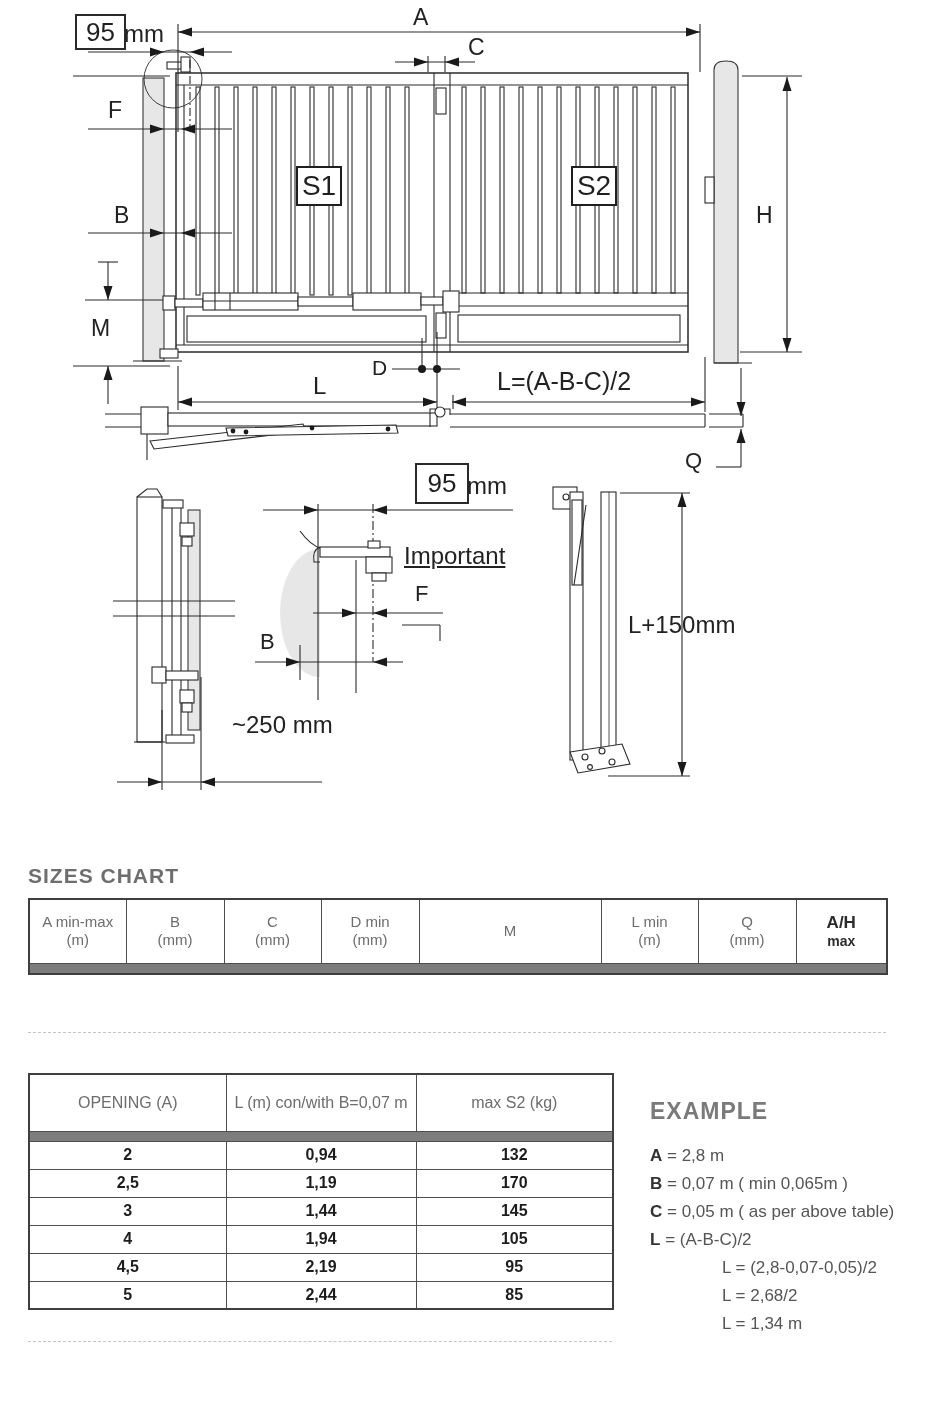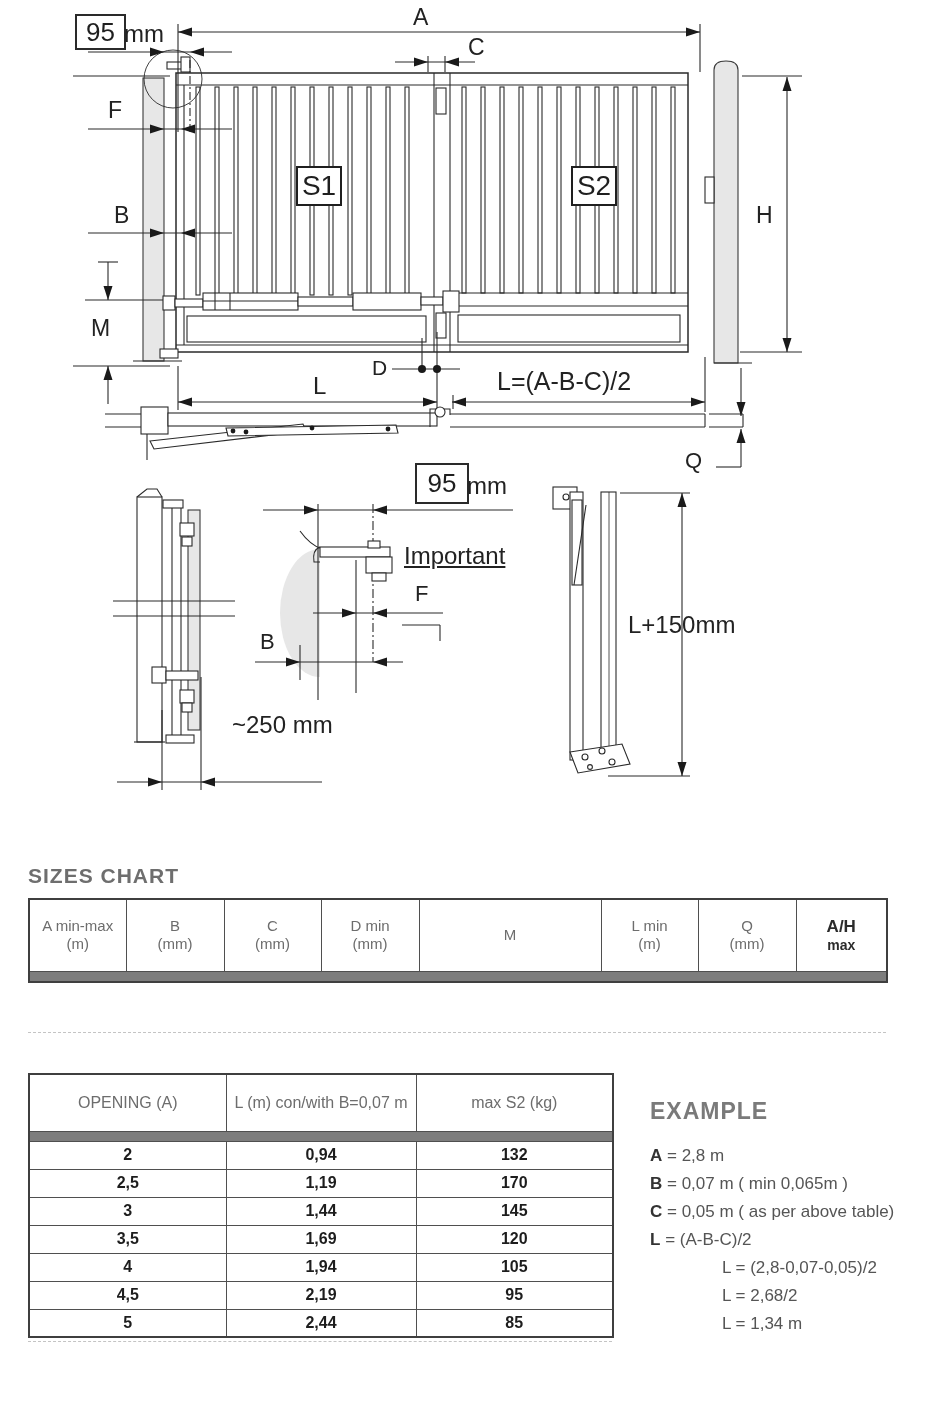--- a/index.html
+++ b/index.html
@@ -288,21 +288,21 @@
       <col style="width:97px">
         <col style="width:98px">
         <col style="width:97px">
         <col style="width:98px">
       <col style="width:182px">
         <col style="width:97px">
         <col style="width:98px">
         <col style="width:91px">
     </colgroup>
     <tbody>
-        <tr style="height:72px">
+        <tr style="height:64px">
       <th><span>A min-max</span><span class="unit">(m)</span></th>
       <th><span>B</span><span class="unit">(mm)</span></th>
       <th><span>C</span><span class="unit">(mm)</span></th>
       <th><span>D min</span><span class="unit">(mm)</span></th>
       <th><span>M</span></th>
       <th><span>L min</span><span class="unit">(m)</span></th>
       <th><span>Q</span><span class="unit">(mm)</span></th>
       <th><span class="ah-head">A/H</span><span class="ah-sub">max</span></th>
     </tr>
     <tr class="sep">
@@ -336,25 +336,20 @@
       <td class="val" style="font-size:16px">2,5</td>
       <td class="val" style="font-size:16px">1,19</td>
       <td class="val" style="font-size:16px">170</td>
     </tr>
     <tr style="height:28px">
       <td class="val" style="font-size:16px">3</td>
       <td class="val" style="font-size:16px">1,44</td>
       <td class="val" style="font-size:16px">145</td>
     </tr>
     <tr style="height:28px">
-      <td class="val" style="font-size:16px">3,5</td>
-      <td class="val" style="font-size:16px">1,69</td>
-      <td class="val" style="font-size:16px">120</td>
-    </tr>
-    <tr style="height:28px">
       <td class="val" style="font-size:16px">4</td>
       <td class="val" style="font-size:16px">1,94</td>
       <td class="val" style="font-size:16px">105</td>
     </tr>
     <tr style="height:28px">
       <td class="val" style="font-size:16px">4,5</td>
       <td class="val" style="font-size:16px">2,19</td>
       <td class="val" style="font-size:16px">95</td>
     </tr>
     <tr style="height:28px">

